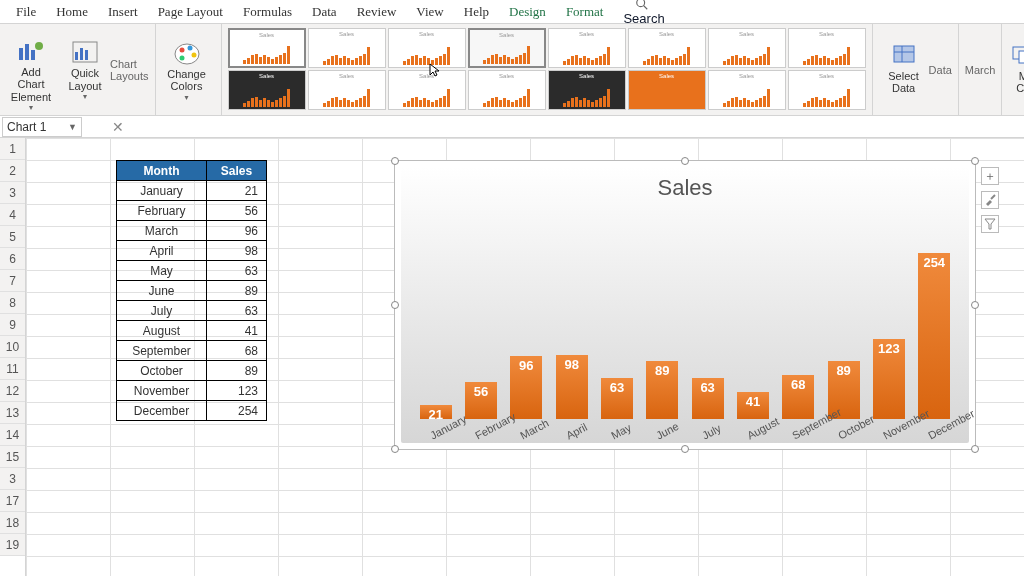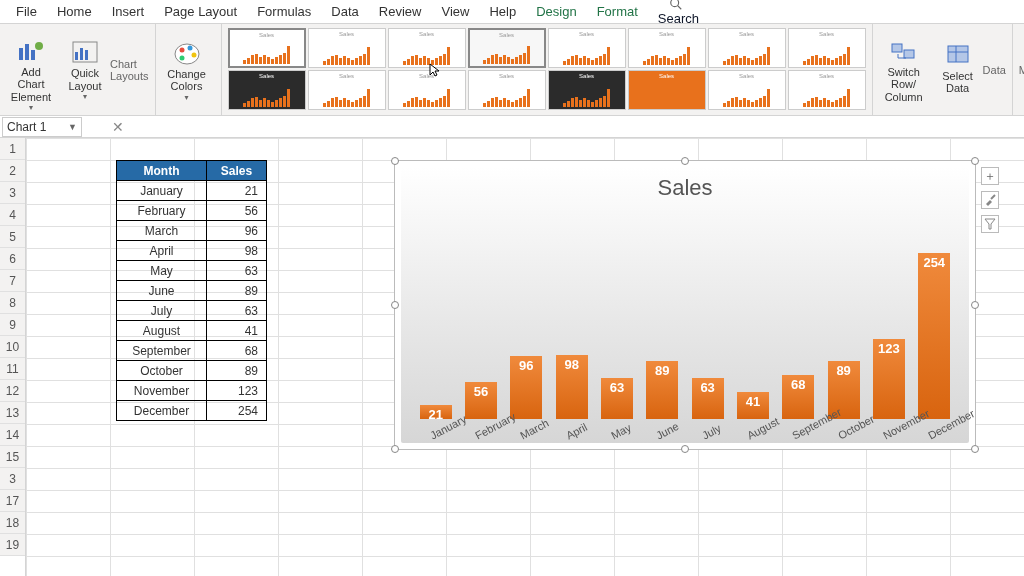--- a/index.html
+++ b/index.html
@@ -1,19 +1,19 @@
 <!DOCTYPE html>
 <html><head>
 <meta charset="utf-8">
 <style>
 * { box-sizing: border-box; margin: 0; padding: 0; font-family: 'Segoe UI', Tahoma, sans-serif; }
 body { background: #fff; font-size: 12px; color: #333; overflow: hidden; width: 1024px; height: 576px; }
 
 .menubar { display: flex; align-items: center; height: 24px; padding: 0 6px; background: #fff; border-bottom: 1px solid #d4d4d4; font-size: 13px; }
-.menubar .item { padding: 3px 10px; cursor: pointer; }
+.menubar .item { padding: 3px 10px; cursor: pointer; font-family: Liberation Serif, serif; }
 .menubar .item.active { color: #217346; }
 .menubar .search { display: flex; align-items: center; margin-left: 10px; color: #0f172a; flex-direction: column; }
 .menubar .search svg { width: 14px; height: 14px; margin-right: 4px; }
 
 .ribbon { display: flex; height: 92px; background: #f3f2f1; border-bottom: 1px solid #d4d4d4; }
 .ribbon-group { display: flex; flex-direction: row; justify-content: space-between; align-items: center; padding: 4px 6px 2px; border-right: 1px solid #d4d4d4; }
 .ribbon-group .buttons { display: flex; gap: 4px; height: 66px; }
 .ribbon-btn { display: flex; flex-direction: column; align-items: center; justify-content: flex-start; width: 50px; padding: 2px; cursor: pointer; text-align: center; font-size: 11px; line-height: 1.15; }
 .ribbon-btn .ic { width: 32px; height: 28px; display: flex; align-items: center; justify-content: center; margin-bottom: 2px; }
 .ribbon-btn .drop { font-size: 8px; color: #666; }
@@ -414,30 +414,20 @@
               <span style="height: 11px;"></span>
               <span style="height: 18px;"></span>
             </div>
           </div>
         </div>
     </div>
   </div>
 
   <div class="ribbon-group">
     <div class="buttons">
-      <div class="ribbon-btn">
-        <div class="ic">
-            <svg width="28" height="24">
-              <rect x="2" y="4" width="10" height="8" fill="#b4c7e7" stroke="#4472c4"></rect>
-              <rect x="14" y="10" width="10" height="8" fill="#b4c7e7" stroke="#4472c4"></rect>
-              <path d="M8 14 L8 18 L16 18" fill="none" stroke="#4472c4"></path>
-            </svg>
-          </div>
-        <span>Switch Row/ Column</span>
-      </div>
       <div class="ribbon-btn">
         <div class="ic">
             <svg width="28" height="24">
               <rect x="4" y="4" width="20" height="16" fill="#b4c7e7" stroke="#4472c4"></rect>
               <line x1="4" y1="10" x2="24" y2="10" stroke="#4472c4"></line>
               <line x1="12" y1="4" x2="12" y2="20" stroke="#4472c4"></line>
             </svg>
           </div>
         <span>Select Data</span>
       </div>

